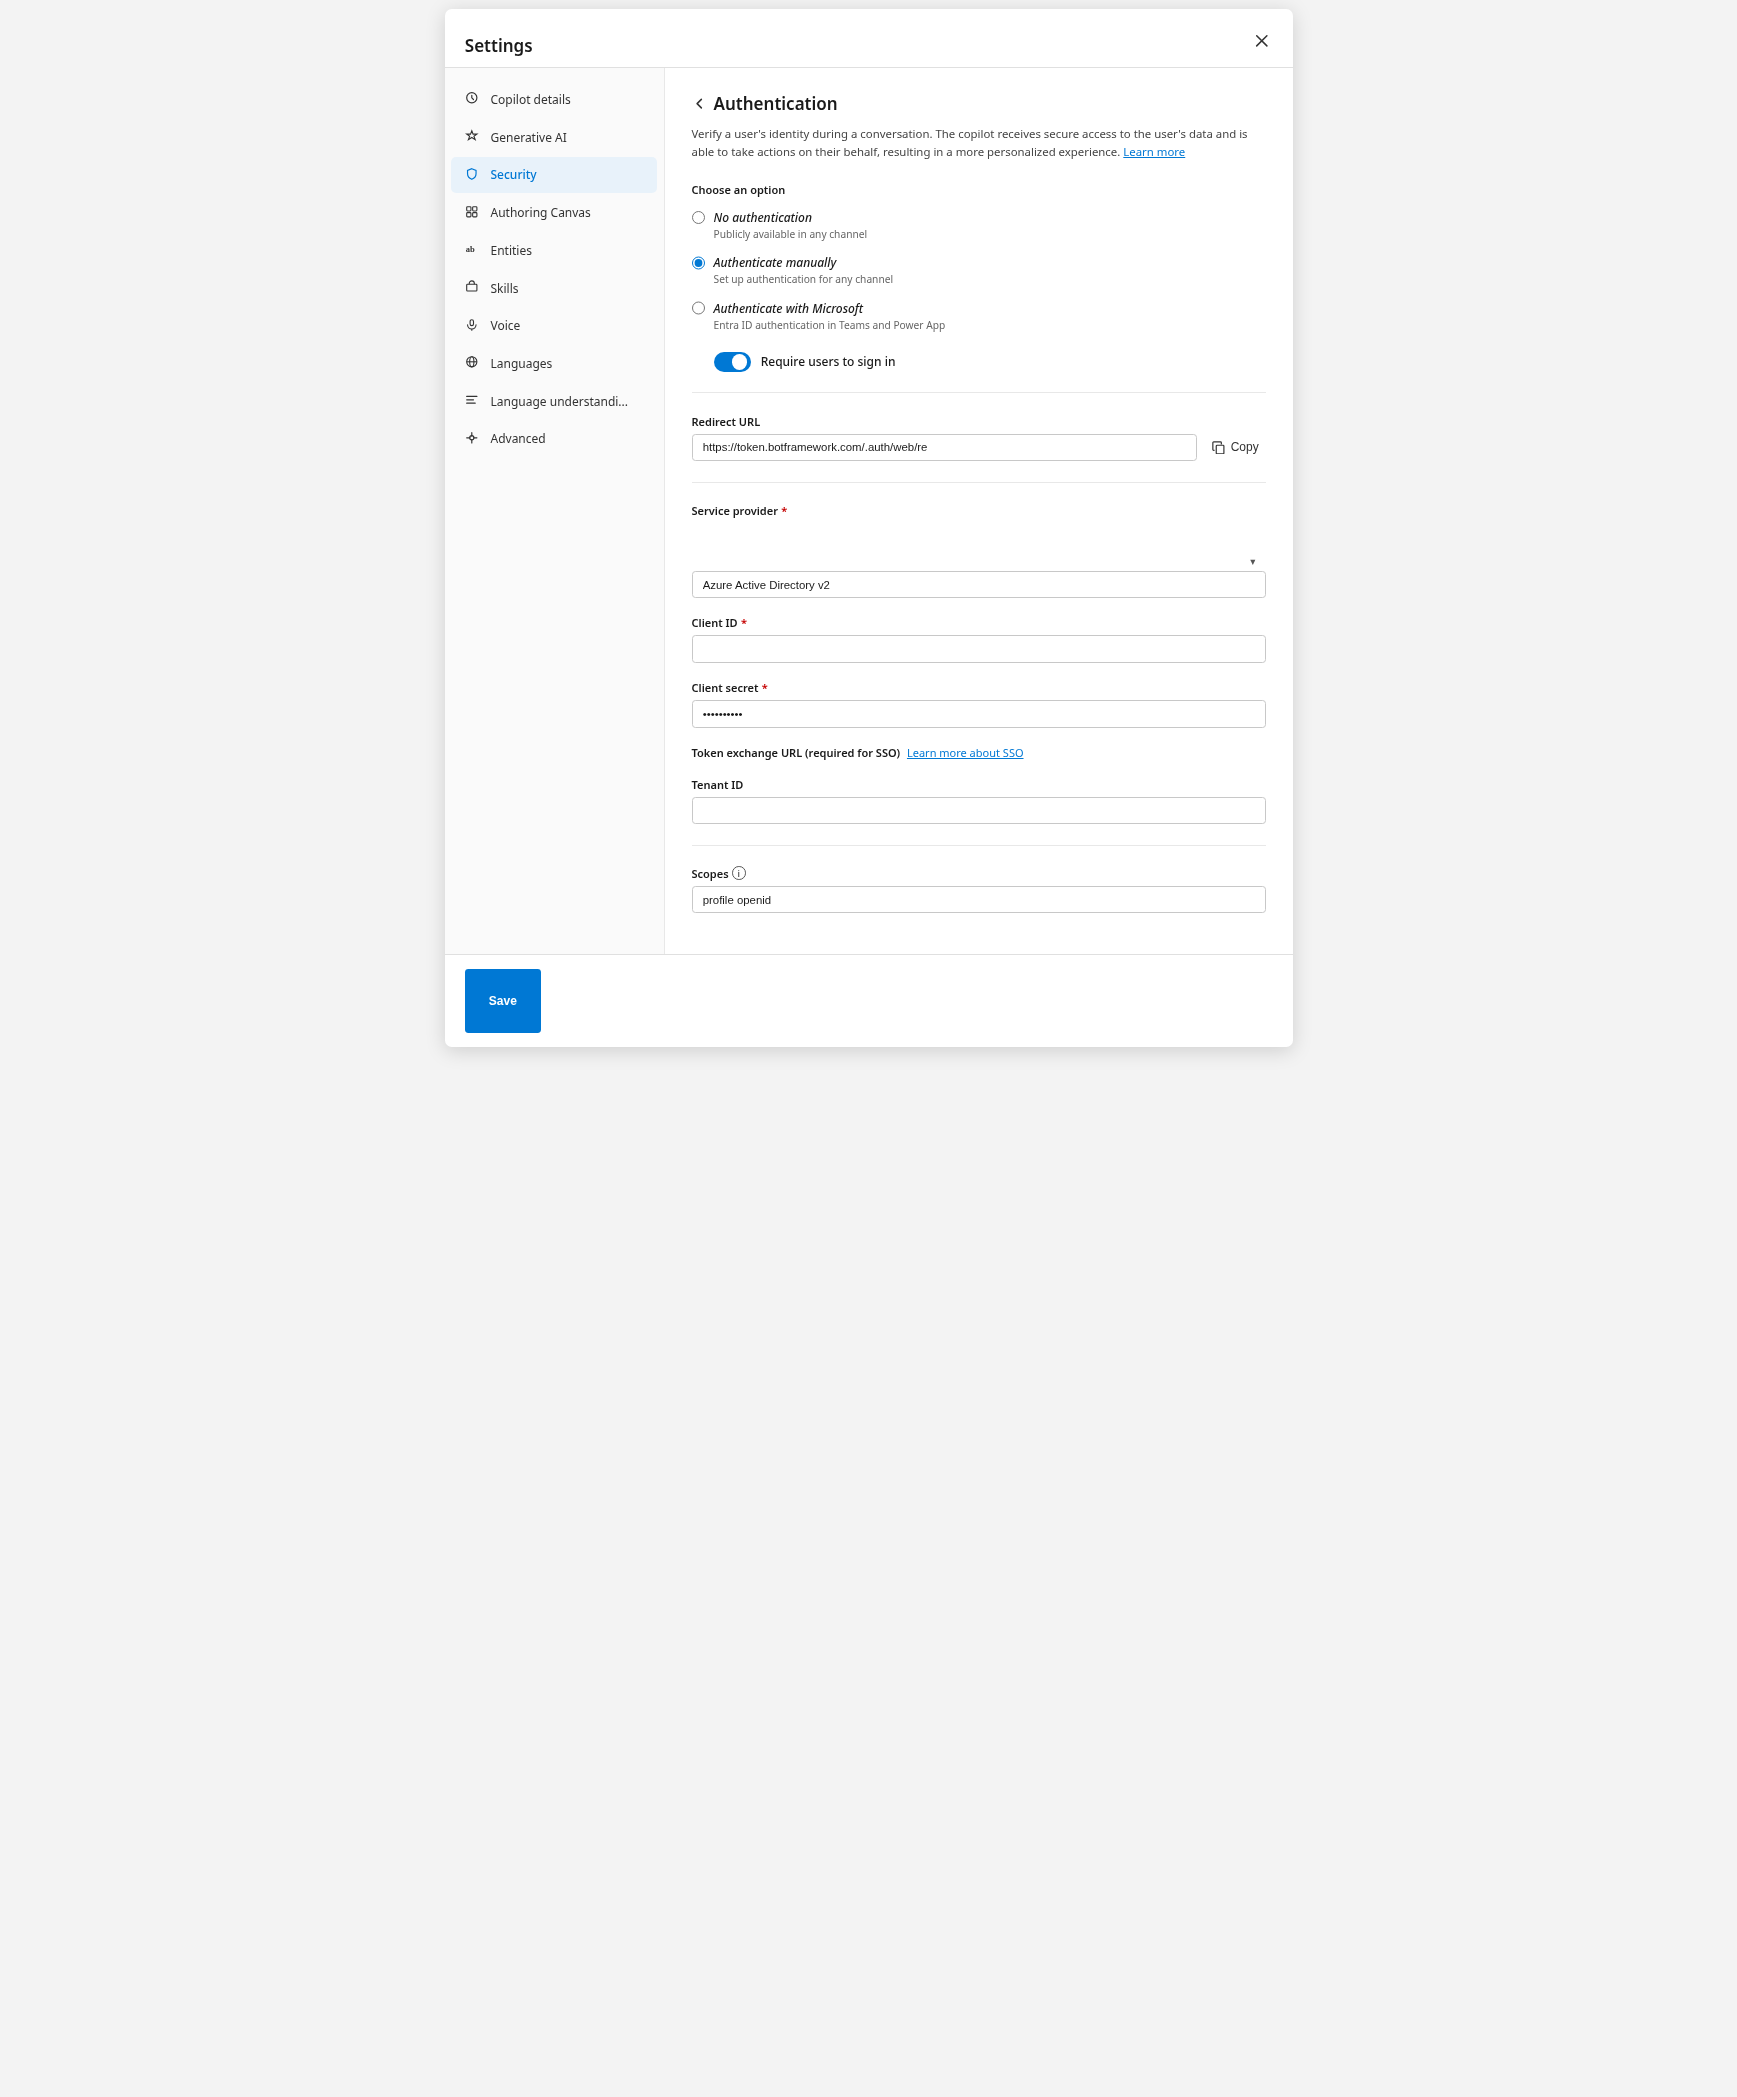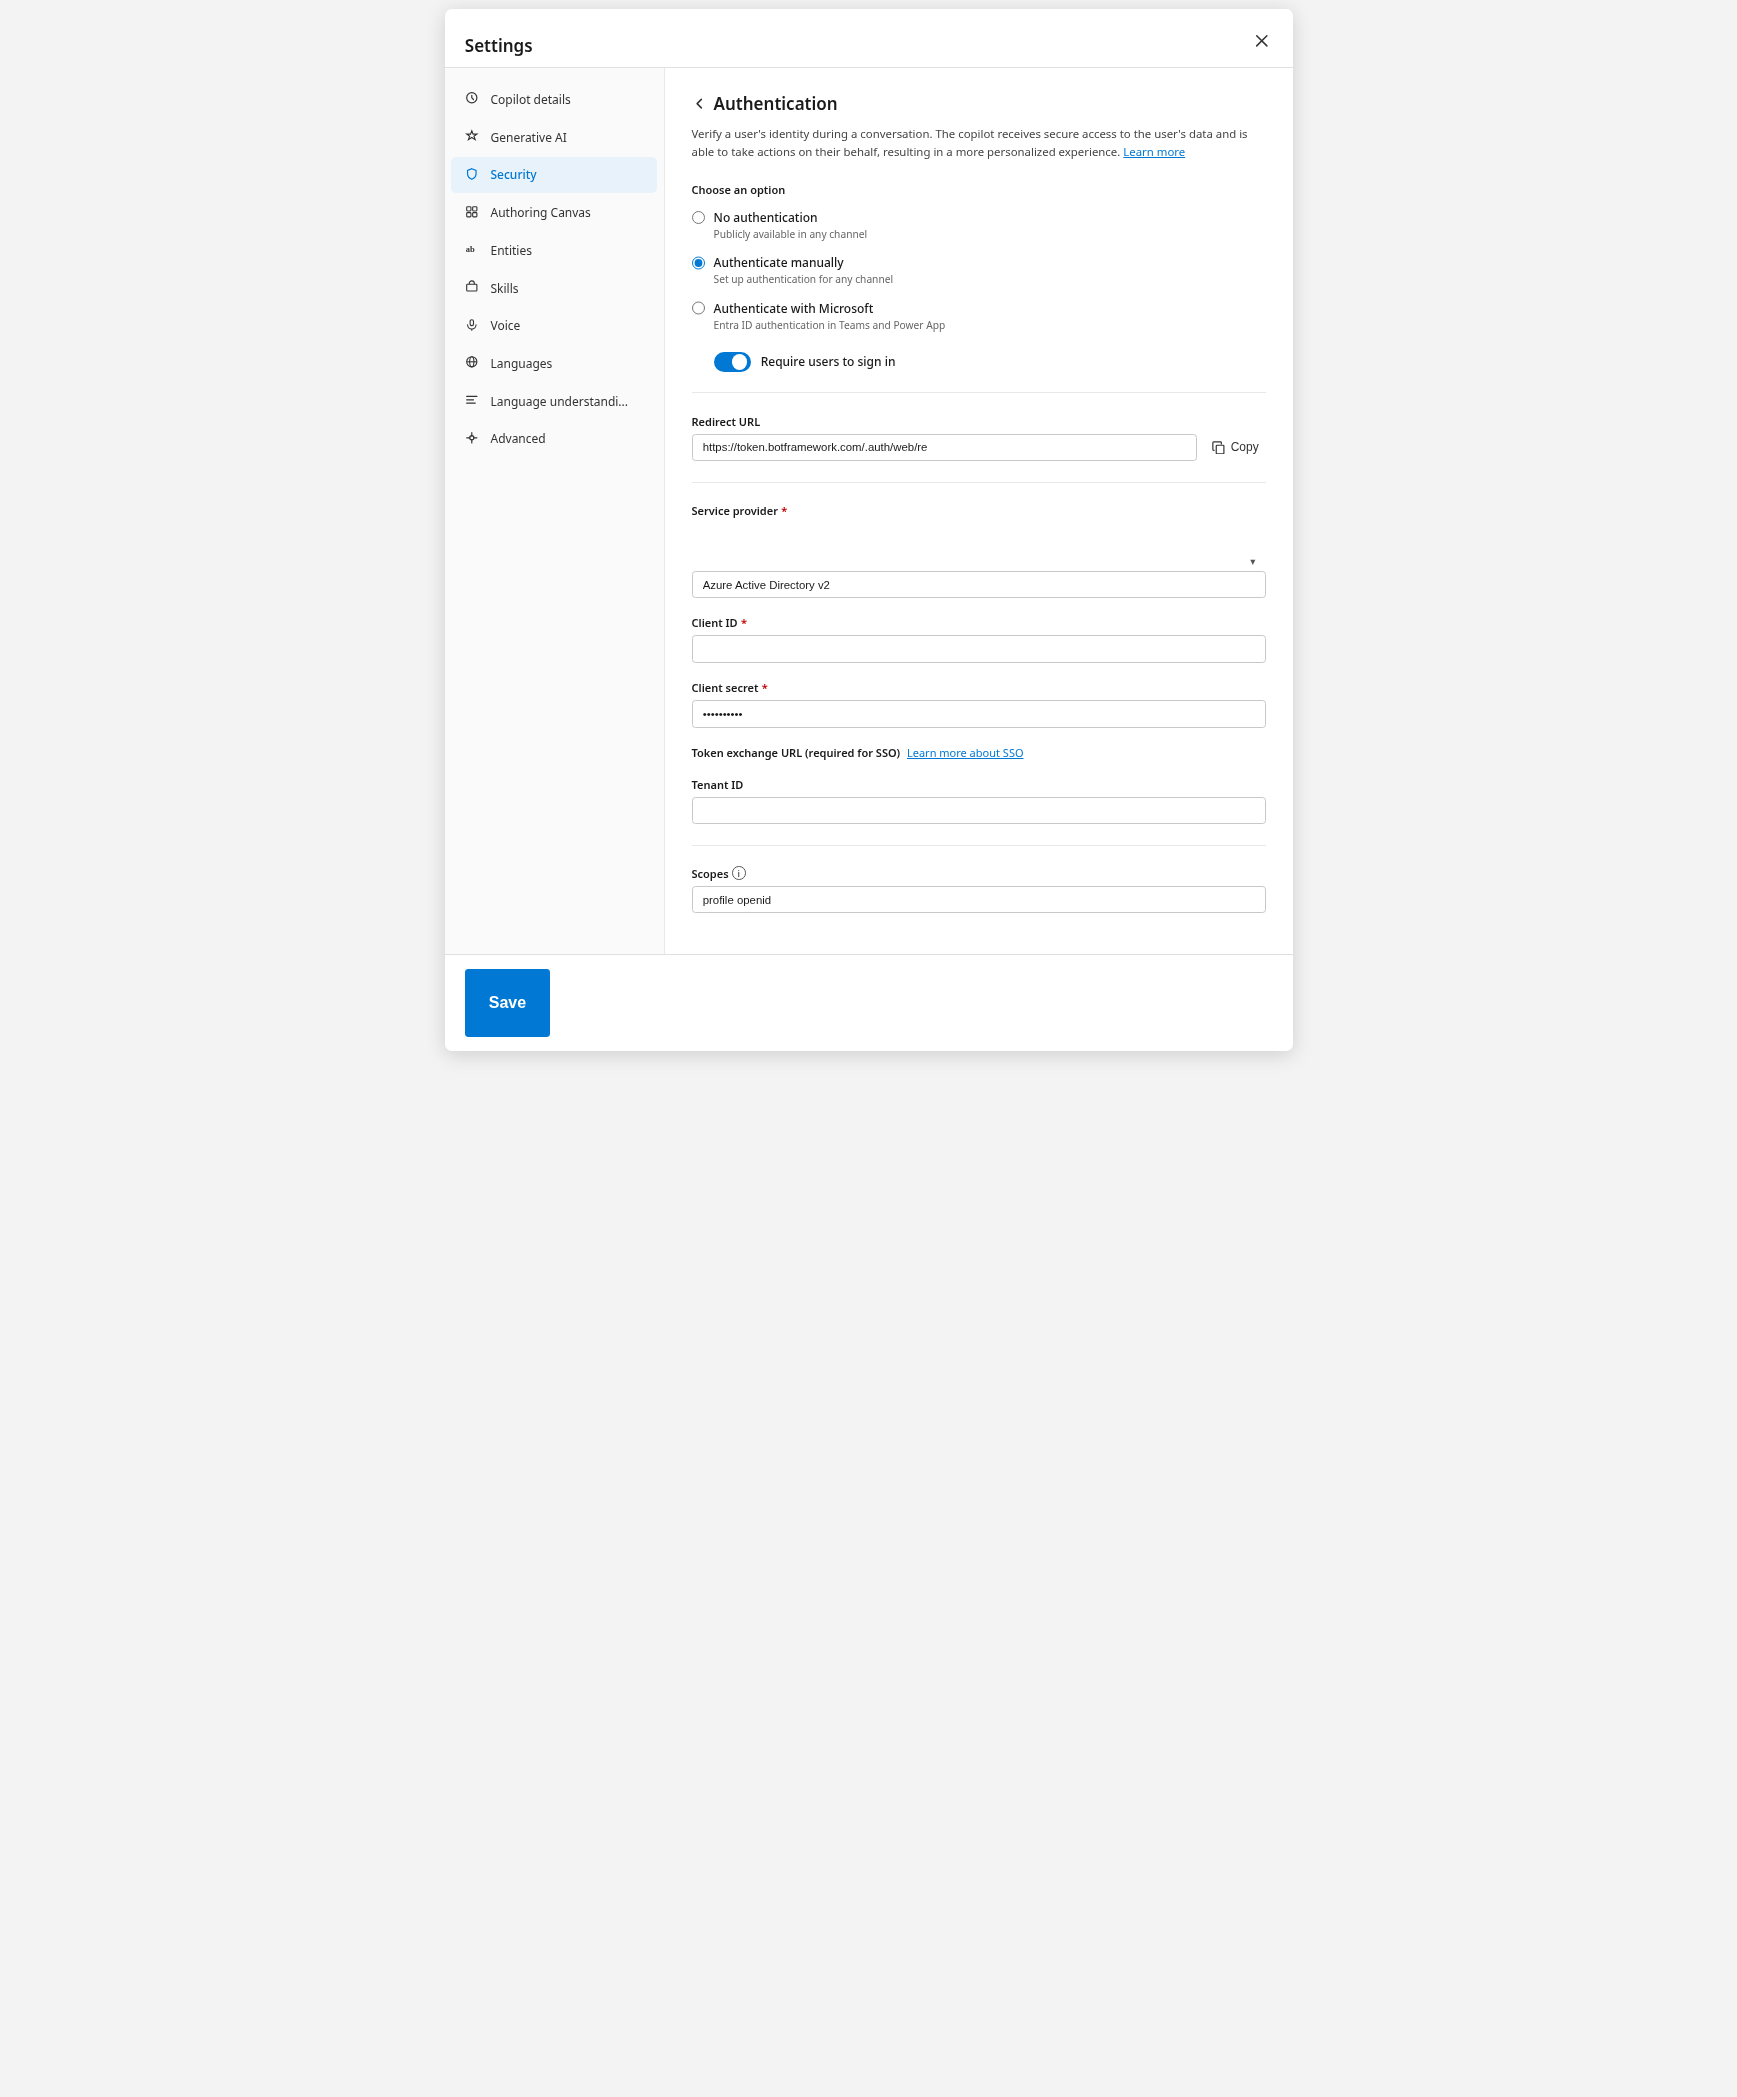--- a/index.html
+++ b/index.html
@@ -141,20 +141,21 @@
       width: 13.6px;
       height: 13.6px;
       accent-color: #0078d4;
       cursor: pointer;
     }
     .radio-label-main {
       font-size: 12px;
       font-weight: 500;
       color: #1a1a1a;
       display: block;
+      font-style: italic;
     }
     .radio-label-sub {
       font-size: 10.2px;
       color: #666;
       display: block;
       margin-top: 0.8px;
     }
     
     .toggle-row {
       display: flex;
@@ -290,21 +291,21 @@
       border-top: 0.8px solid #e0e0e0;
       display: flex;
       align-items: center;
     }
     .save-btn {
       background: #0078d4;
       color: #fff;
       border: none;
       border-radius: 3.4px;
       padding: 25px 24px;
-      font-size: 16px;
+      font-size: 12px;
       font-weight: 600;
       cursor: pointer;
     }
     
     .token-highlighted {
       background: #fff;
       border-color: #0078d4;
     }
   </style>
 </head>

